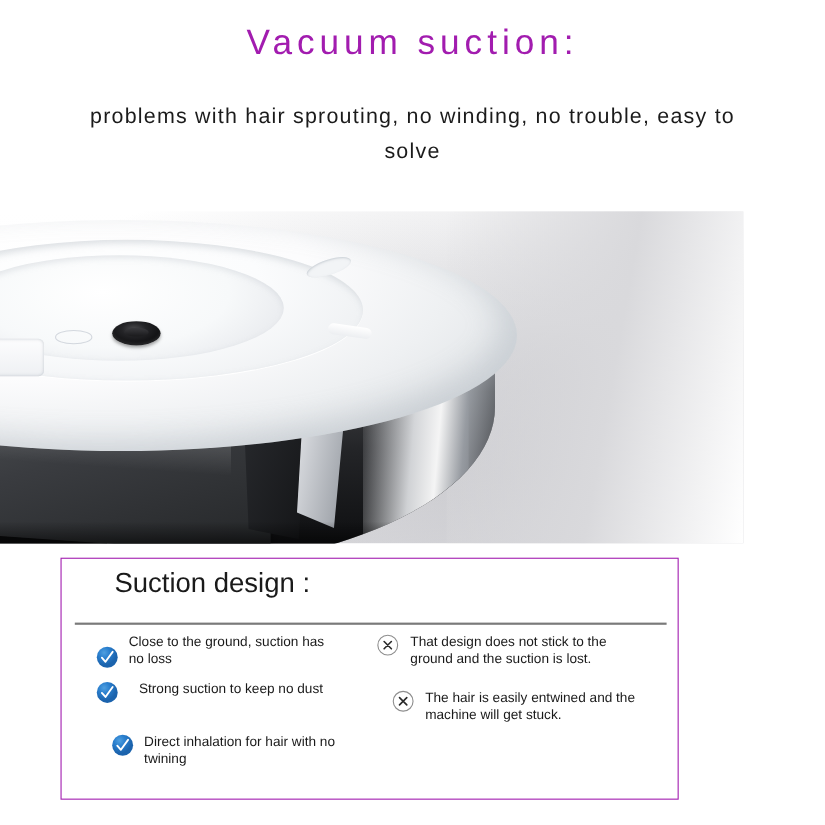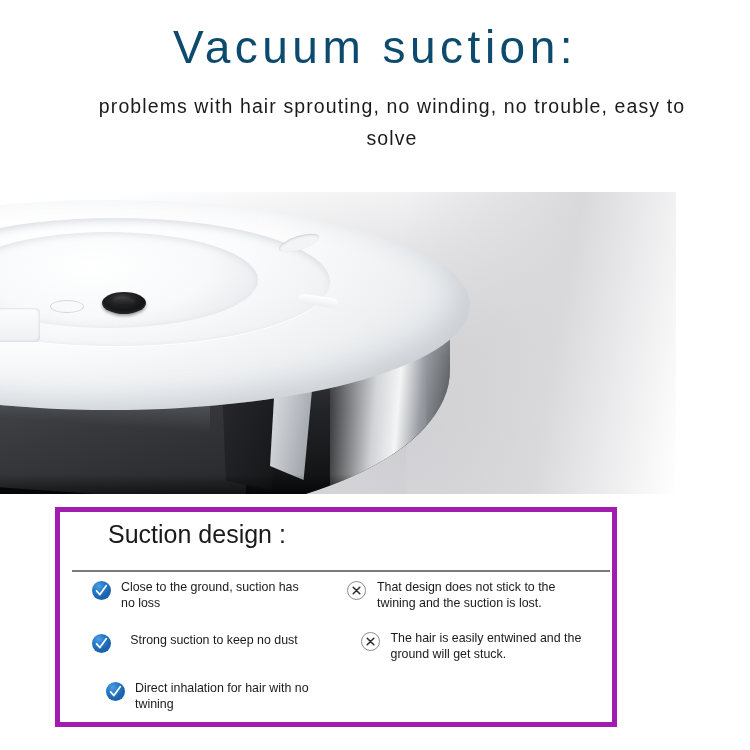--- a/index.html
+++ b/index.html
@@ -20,31 +20,31 @@
     background: #ffffff;
   }
 
   
   .headline {
     position: absolute;
     top: 20px;
     left: 0;
     width: 750px;
     text-align: center;
-    font-size: 46px;
+    font-size: 32px;
     font-weight: 400;
     letter-spacing: 4.5px;
-    color: #0c4a6e;
+    color: #a21caf;
     white-space: nowrap;
   }
 
   .subhead {
     position: absolute;
     top: 90px;
-    left: 92px;
+    left: 75px;
     width: 600px;
     text-align: center;
     font-size: 19.5px;
     line-height: 32px;
     letter-spacing: 1.1px;
     color: #1b1b1b;
   }
 
   
   .photo {
@@ -243,21 +243,21 @@
     background: linear-gradient(180deg, rgba(0,0,0,0) 0%, rgba(0,0,0,.75) 60%, #000 100%);
   }
 
   
   .compare {
     position: absolute;
     left: 55px;
     top: 507px;
     width: 562px;
     height: 220px;
-    border: 5px solid #a21caf;
+    border: 1px solid #a21caf;
     background: #ffffff;
   }
 
   .compare-head {
     position: relative;
     height: 50px;
   }
   .compare-head .col-title {
     position: absolute;
     top: 8px;
@@ -330,21 +330,21 @@
   }
   .ico-x .ring {
     position: absolute; inset: 0;
     border-radius: 50%;
     border: 1.6px solid #8d8d8d;
     background: #ffffff;
   }
   .ico-x svg { position: absolute; left: 0; top: 0; }
 
   
-  .col.left  .row.r1 { margin-bottom: 22px; }
+  .col.left  .row.r1 { margin-bottom: 12px; align-items: flex-end; }
   .col.left  .row.r2 { margin-bottom: 28px; text-align: center; }
   .col.right .row.r1 { margin-bottom: 20px; }
   .col.right .row.r2 { margin-bottom: 15px; }
 </style>
 </head>
 <body>
 
 <div class="page">
 
   <div class="headline">Vacuum suction:</div>
@@ -429,31 +429,31 @@
 
       <div class="col right">
 
         <div class="row r1">
           <span class="ico-x">
             <span class="ring"></span>
             <svg width="19" height="19" viewBox="0 0 19 19">
               <path d="M6.2 6.2 L12.8 12.8 M12.8 6.2 L6.2 12.8" fill="none" stroke="#2b2b2b" stroke-width="1.5" stroke-linecap="round"></path>
             </svg>
           </span>
-          <span class="txt">That design does not stick to the twining and the suction is lost.</span>
+          <span class="txt">That design does not stick to the ground and the suction is lost.</span>
         </div>
 
 
         <div class="row r3">
           <span class="ico-x">
             <span class="ring"></span>
             <svg width="19" height="19" viewBox="0 0 19 19">
               <path d="M6.2 6.2 L12.8 12.8 M12.8 6.2 L6.2 12.8" fill="none" stroke="#2b2b2b" stroke-width="1.5" stroke-linecap="round"></path>
             </svg>
           </span>
-          <span class="txt">The hair is easily entwined and the ground will get stuck.</span>
+          <span class="txt">The hair is easily entwined and the machine will get stuck.</span>
         </div>
       </div>
 
     </div>
   </div>
 
 </div>
 
 </body></html>

